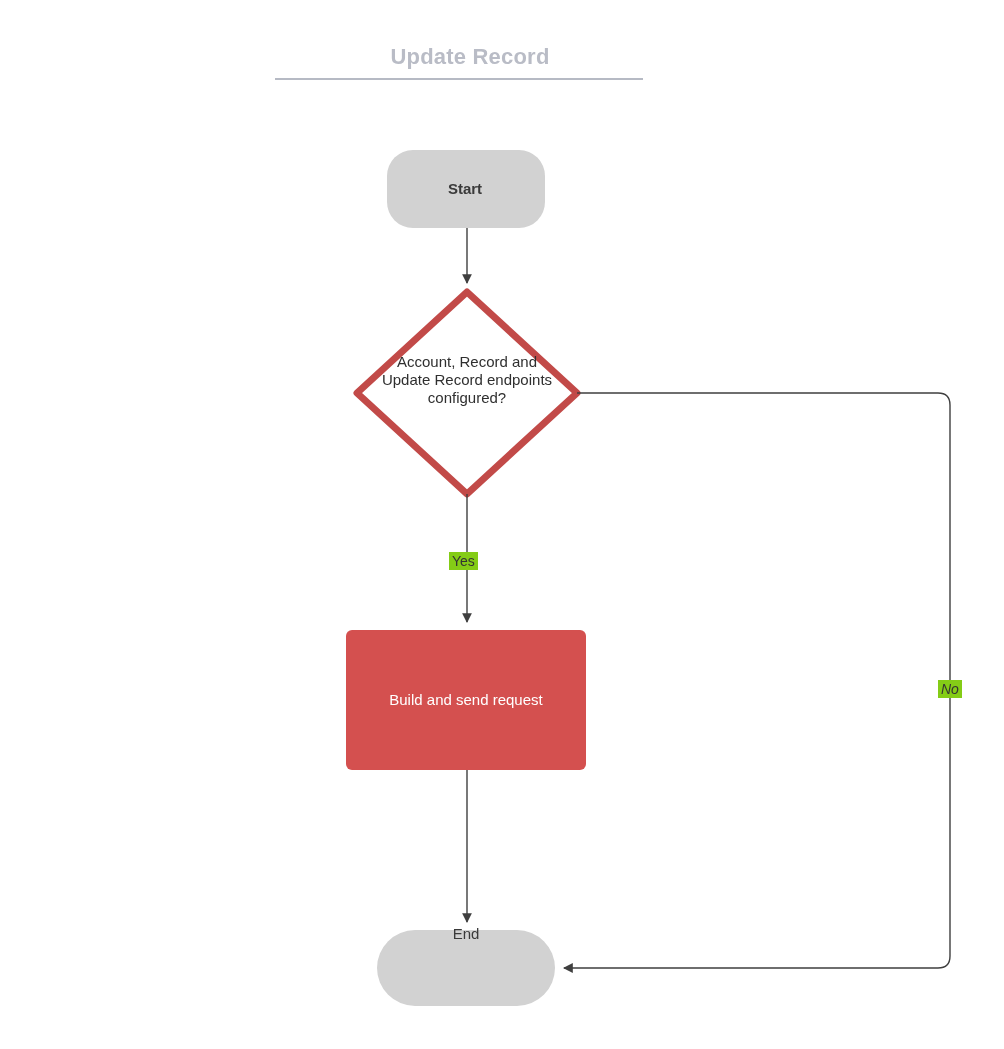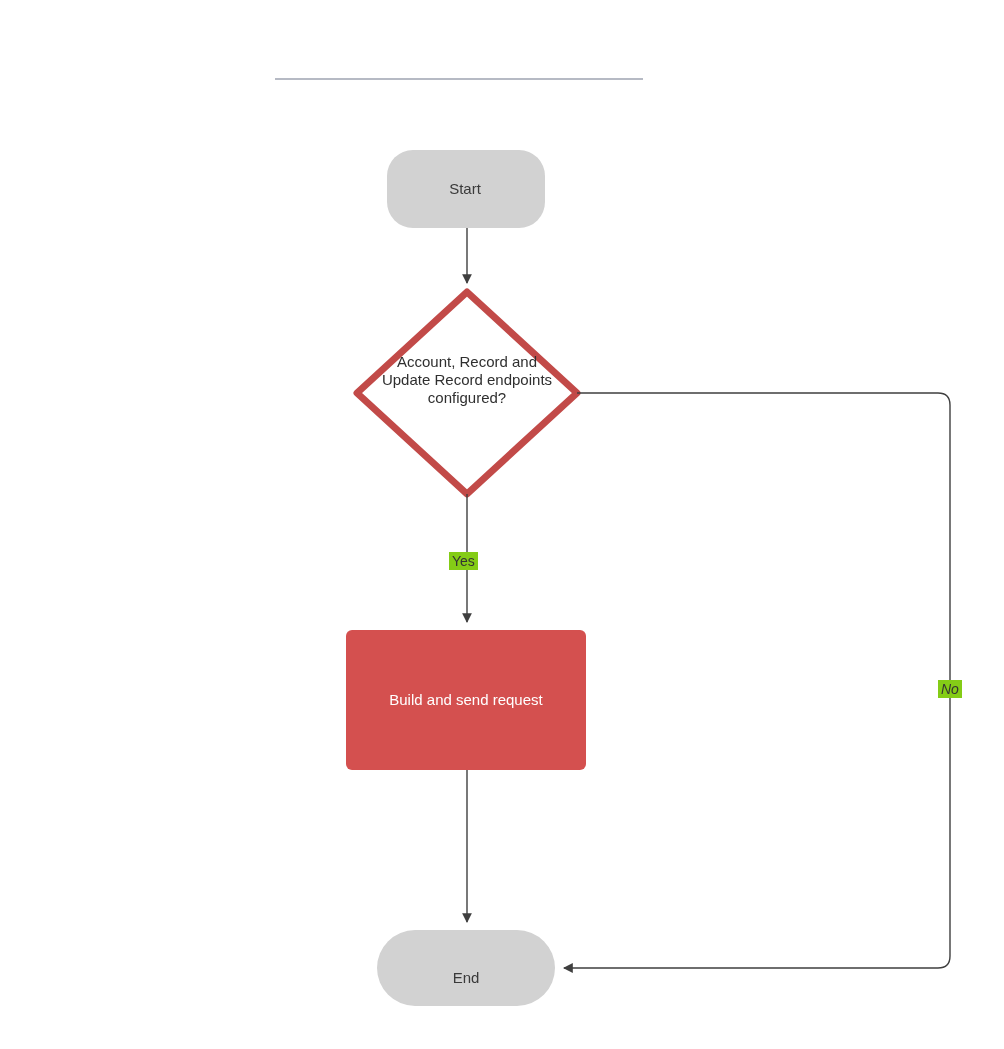--- a/index.html
+++ b/index.html
@@ -73,20 +73,21 @@
     background: #84cc16;
     padding: 1px 3px;
     white-space: nowrap;
   }
 </style>
 </head>
 <body>
 
 <div id="canvas">
 
+  <div class="title-text">Update Record</div>
   <div class="title-rule"></div>
 
   <svg id="flow" viewBox="0 0 1004 1049" xmlns="http://www.w3.org/2000/svg">
     <defs>
       <marker id="arrow" viewBox="0 0 10 10" refX="9" refY="5" markerWidth="7" markerHeight="7" orient="auto-start-reverse">
         <path d="M 0 0 L 10 5 L 0 10 z" fill="#3f3f3f"></path>
       </marker>
     </defs>
 
     <rect x="387" y="150" width="158" height="78" rx="26" ry="26" fill="#d2d2d2" stroke="none"></rect>
@@ -99,31 +100,31 @@
 
     <path d="M 467 228 L 467 283" fill="none" stroke="#3f3f3f" stroke-width="1.4" marker-end="url(#arrow)"></path>
 
     <path d="M 467 494 L 467 622" fill="none" stroke="#3f3f3f" stroke-width="1.4" marker-end="url(#arrow)"></path>
 
     <path d="M 467 770 L 467 922" fill="none" stroke="#3f3f3f" stroke-width="1.4" marker-end="url(#arrow)"></path>
 
     <path d="M 577 393 L 938 393 Q 950 393 950 405 L 950 956 Q 950 968 938 968 L 564 968" fill="none" stroke="#3f3f3f" stroke-width="1.4" marker-end="url(#arrow)"></path>
   </svg>
 
-  <div class="node-label lbl-start" style="left:387px; top:150px; width:156px; height:78px;">Start</div>
+  <div class="node-label lbl-start" style="left:387px; top:150px; width:156px; height:78px;font-weight:bold;">Start</div>
 
   <div class="node-label lbl-decision" style="left:352px; top:332px; width:230px; height:96px;">
     <div>
       <div>Account, Record and</div>
       <div>Update Record endpoints</div>
       <div>configured?</div>
     </div>
   </div>
 
   <div class="node-label lbl-process" style="left:346px; top:630px; width:240px; height:140px;">Build and send request</div>
 
-  <div class="node-label lbl-end" style="left:377px; top:930px; width:178px; height:96px;">End</div>
+  <div class="node-label lbl-end" style="left:377px; top:886px; width:178px; height:96px;">End</div>
 
   <div class="edge-label" style="left:449px; top:552px;">Yes</div>
 
   <div class="edge-label" style="left:938px; top:680px;font-style:italic;">No</div>
 
 </div>
 
 </body></html>

